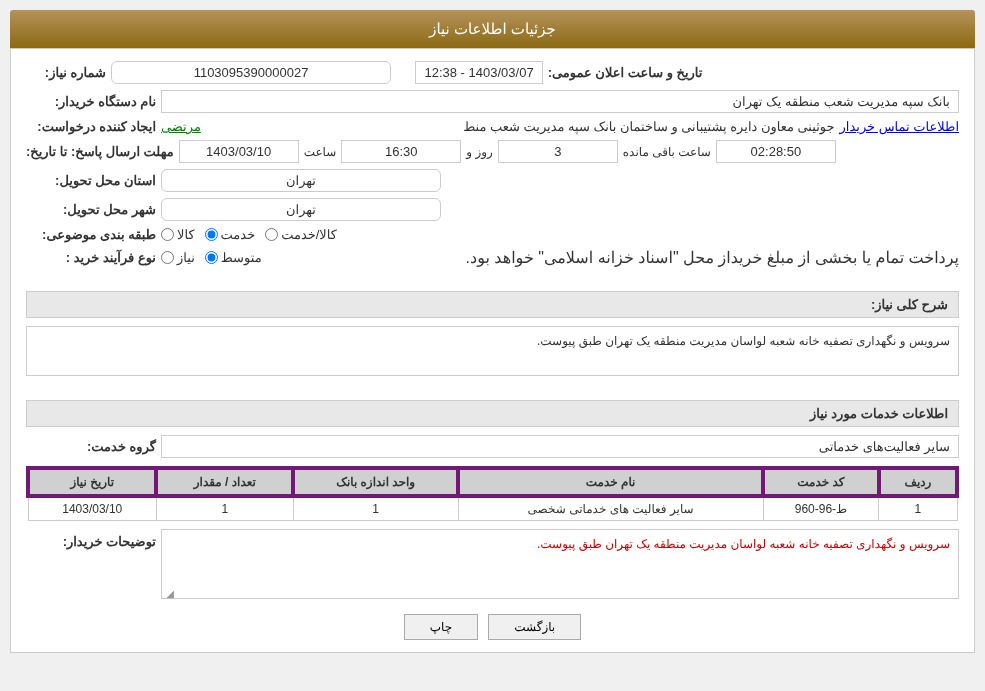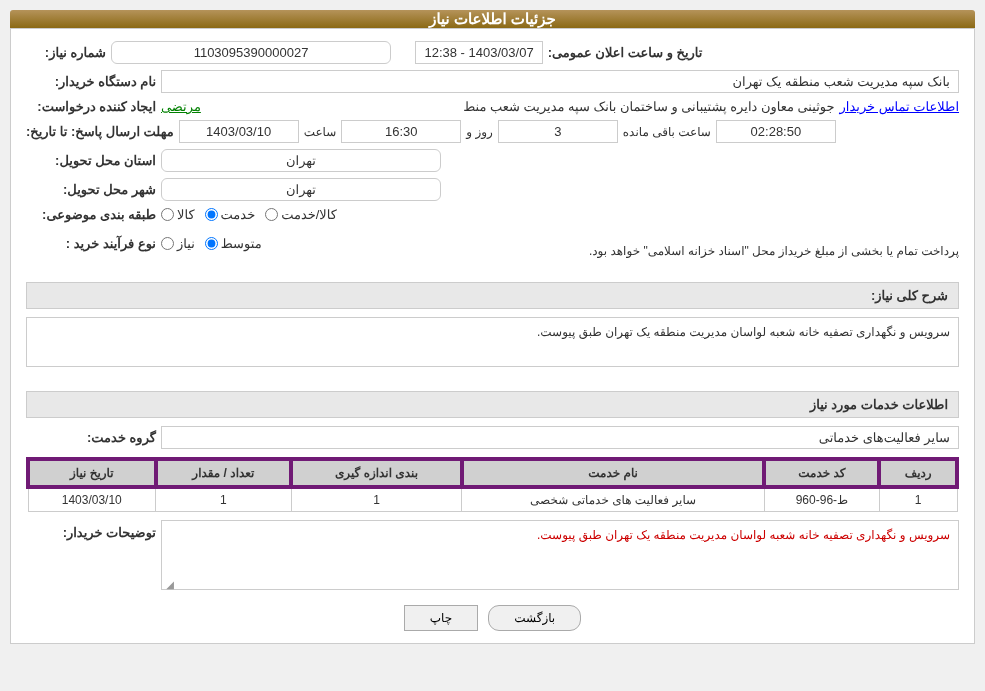--- a/index.html
+++ b/index.html
@@ -13,23 +13,23 @@
     .page-wrapper {
       width: 985px;
       min-height: 691px;
       background: #f0f0f0;
       padding: 10px;
     }
     .header-bar {
       background: linear-gradient(to bottom, #b5935a, #8b6914);
       color: white;
       text-align: center;
-      padding: 0 15px;
+      padding: 10px 15px;
       font-size: 15px;
-      font-weight: bold;
+      font-weight: normal;
       border-radius: 3px 3px 0 0;
       margin-bottom: 0;
     }
     .main-card {
       background: white;
       border: 1px solid #ccc;
       padding: 12px 15px;
     }
     .section-header {
       background: #e8e8e8;
@@ -179,21 +179,20 @@
       cursor: pointer;
       border: 1px solid #aaa;
       background: #f5f5f5;
       font-family: Tahoma, Arial, sans-serif;
     }
     .btn-print {
       background: #f0f0f0;
     }
     .btn-back {
       background: #f0f0f0;
-      border-radius: 11px;
     }
     .content-relative {
       position: relative;
     }
     .service-group-row {
       display: flex;
       align-items: center;
       margin-bottom: 6px;
       gap: 5px;
       justify-content: flex-end;
@@ -262,21 +261,21 @@
         </div>
         <div class="radio-item">
           <span>کالا</span>
           <input type="radio" name="category" style="">
         </div>
       </div>
       <span class="info-label">طبقه بندی موضوعی:</span>
     </div>
 
     <div class="info-row">
-      <span style="flex:1; text-align:right; font-size:12px;margin-top:16px;">پرداخت تمام یا بخشی از مبلغ خریداز محل "اسناد خزانه اسلامی" خواهد بود.</span>
+      <span style="flex:1; text-align:right; font-size:16px;">پرداخت تمام یا بخشی از مبلغ خریداز محل "اسناد خزانه اسلامی" خواهد بود.</span>
       <div class="radio-group">
         <div class="radio-item">
           <span>متوسط</span>
           <input type="radio" name="purchase" checked="" style="">
         </div>
         <div class="radio-item">
           <span>نیاز</span>
           <input type="radio" name="purchase" style="">
         </div>
       </div>
@@ -292,21 +291,21 @@
       <span class="info-value full">سایر فعالیت‌های خدماتی</span>
       <span class="info-label">گروه خدمت:</span>
     </div>
 
     <table class="services-table">
       <thead>
         <tr>
           <th>ردیف</th>
           <th>کد خدمت</th>
           <th>نام خدمت</th>
-          <th>بندی اندازه گیری</th>
+          <th>واحد اندازه بانک</th>
           <th>تعداد / مقدار</th>
           <th>تاریخ نیاز</th>
         </tr>
       </thead>
       <tbody id="services-tbody">
       <tr>
       <td>1</td>
       <td>ط-96-960</td>
       <td>سایر فعالیت های خدماتی شخصی</td>
       <td>1</td>

